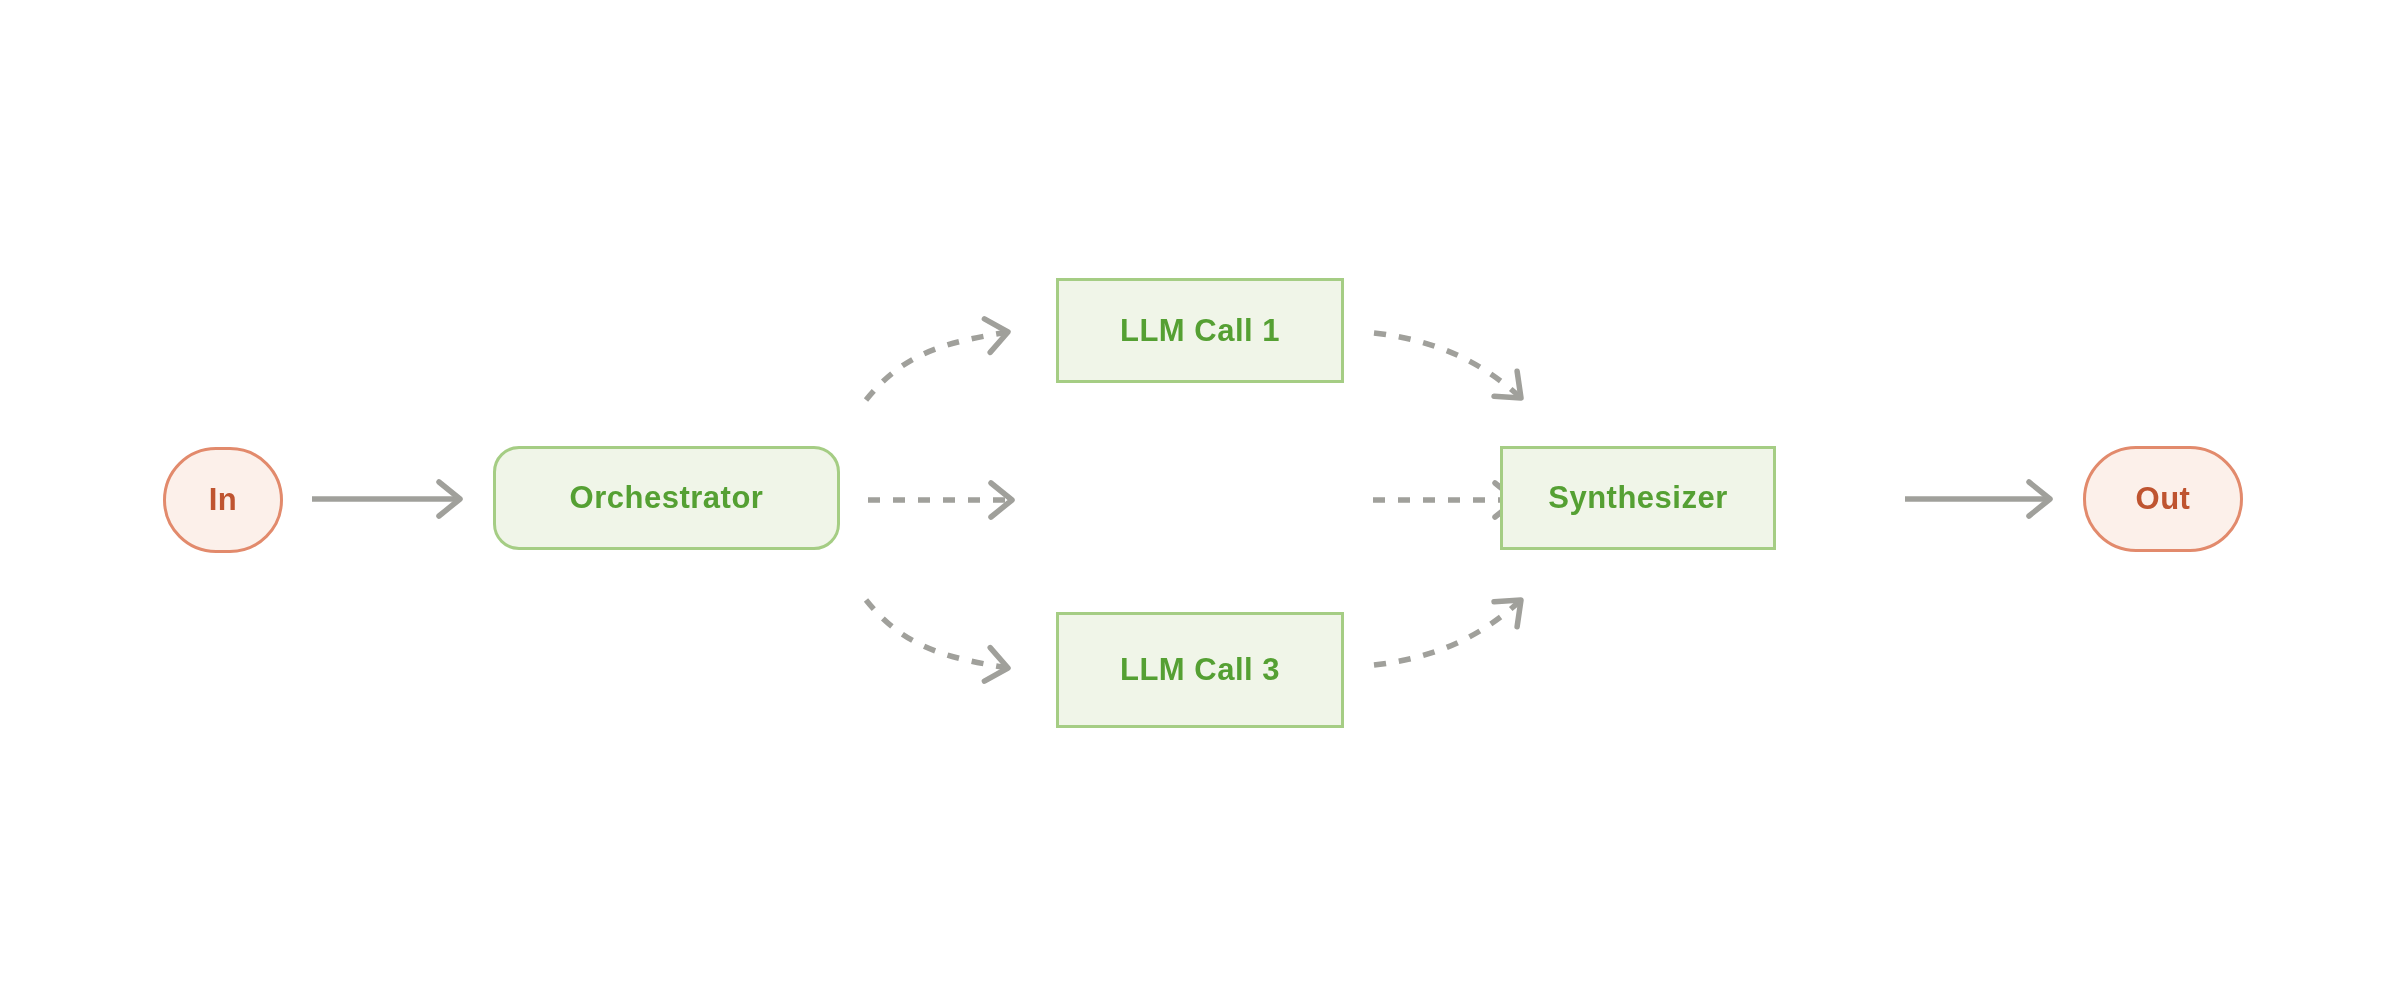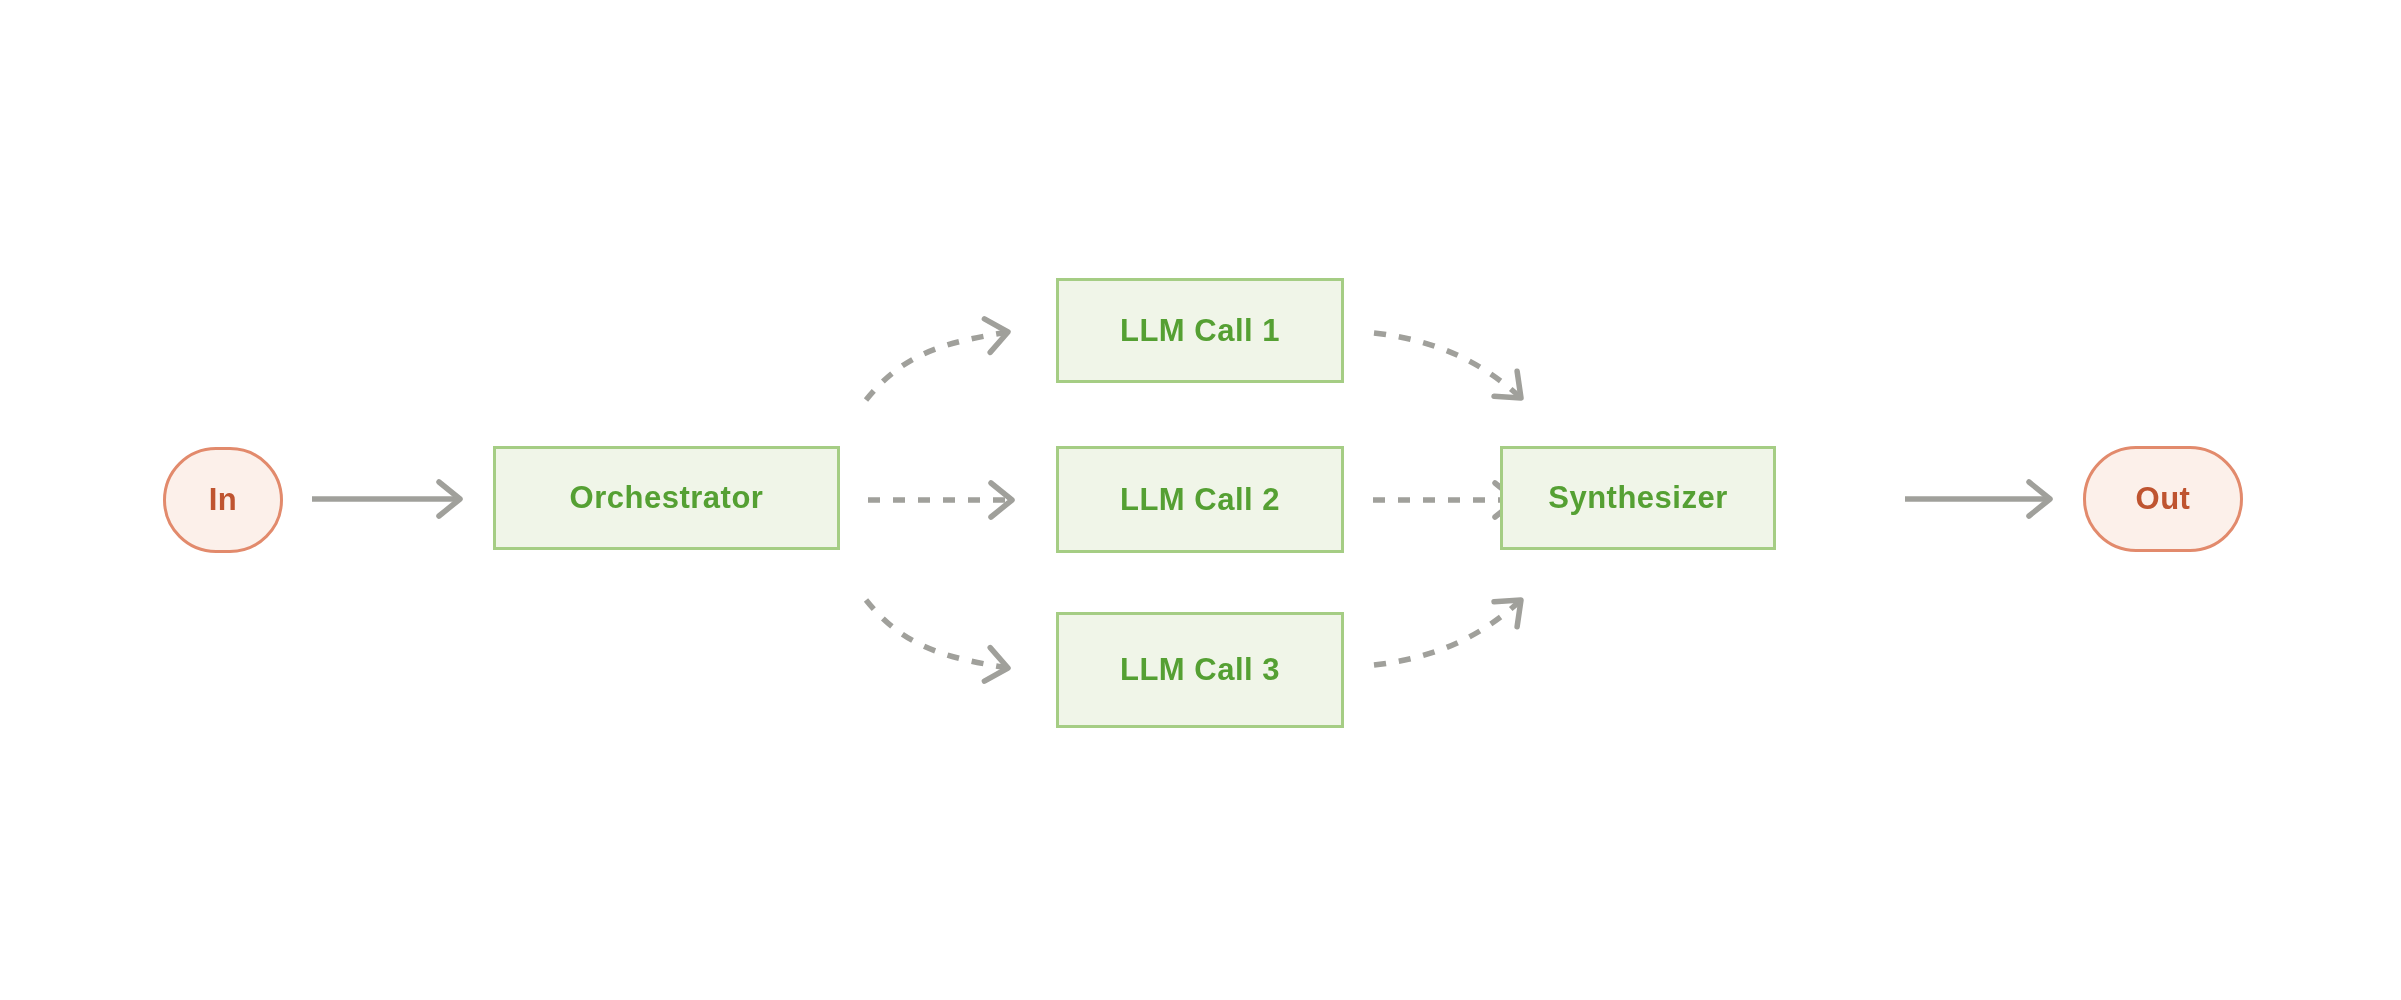--- a/index.html
+++ b/index.html
@@ -53,21 +53,21 @@
     border:3px solid var(--green-border);
     color:var(--green-text);
   }
   .node-pink{
     background:var(--pink-fill);
     border:3px solid var(--pink-border);
     color:var(--red-text);
     border-radius:60px;
   }
   .n-in{left:163px;top:447px;width:120px;height:106px;}
-  .n-orchestrator{left:493px;top:446px;width:347px;height:104px;}
+  .n-orchestrator{left:493px;top:446px;width:347px;height:104px;border-radius:26px;}
   .n-llm1{left:1056px;top:278px;width:288px;height:105px;}
   .n-llm2{left:1056px;top:446px;width:288px;height:107px;}
   .n-llm3{left:1056px;top:612px;width:288px;height:116px;}
   .n-synthesizer{left:1500px;top:446px;width:276px;height:104px;text-align:center;}
   .n-out{left:2083px;top:446px;width:160px;height:106px;}
 </style>
 </head>
 <body>
 
 <div class="canvas">
@@ -97,23 +97,20 @@
   </div>
 
   <div class="node node-green n-orchestrator">
     <span>Orchestrator</span>
   </div>
 
   <div class="node node-green n-llm1">
     <span>LLM Call 1</span>
   </div>
 
-  <div class="node node-green n-llm2">
-    <span>LLM Call 2</span>
-  </div>
 
   <div class="node node-green n-llm3">
     <span>LLM Call 3</span>
   </div>
 
   <div class="node node-green n-synthesizer">
     <span>Synthesizer</span>
   </div>
 
   <div class="node node-pink n-out">

